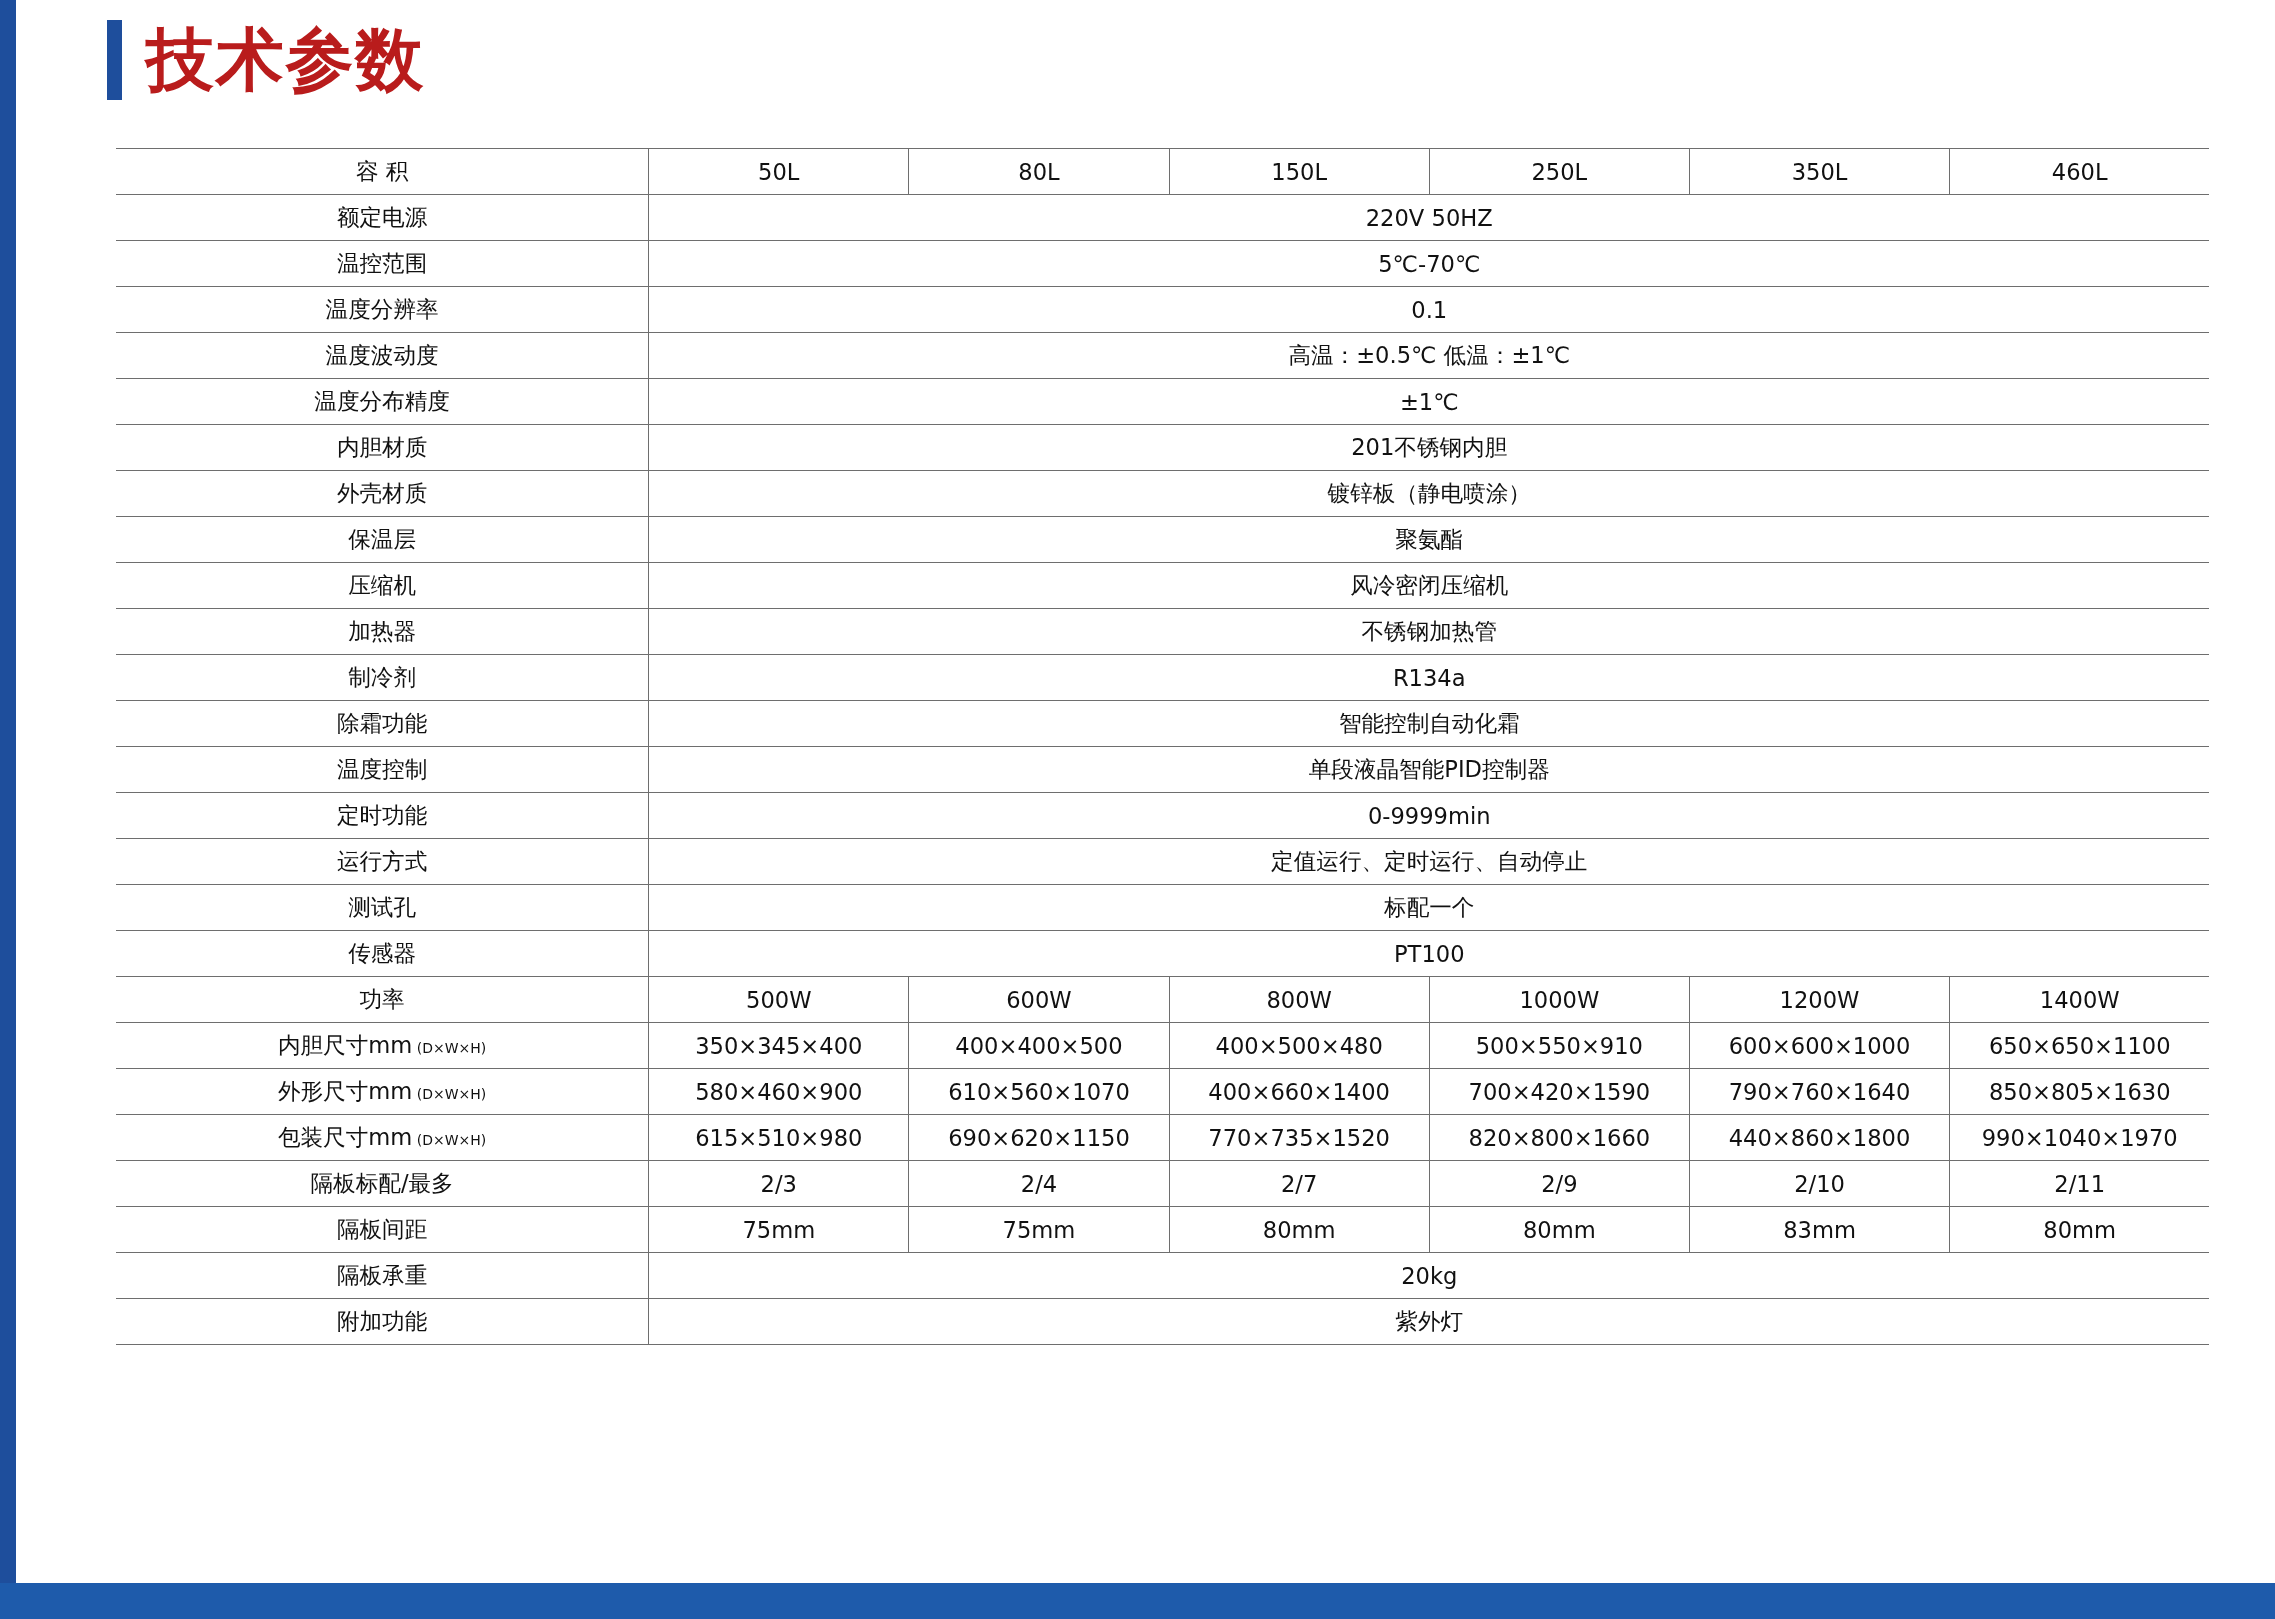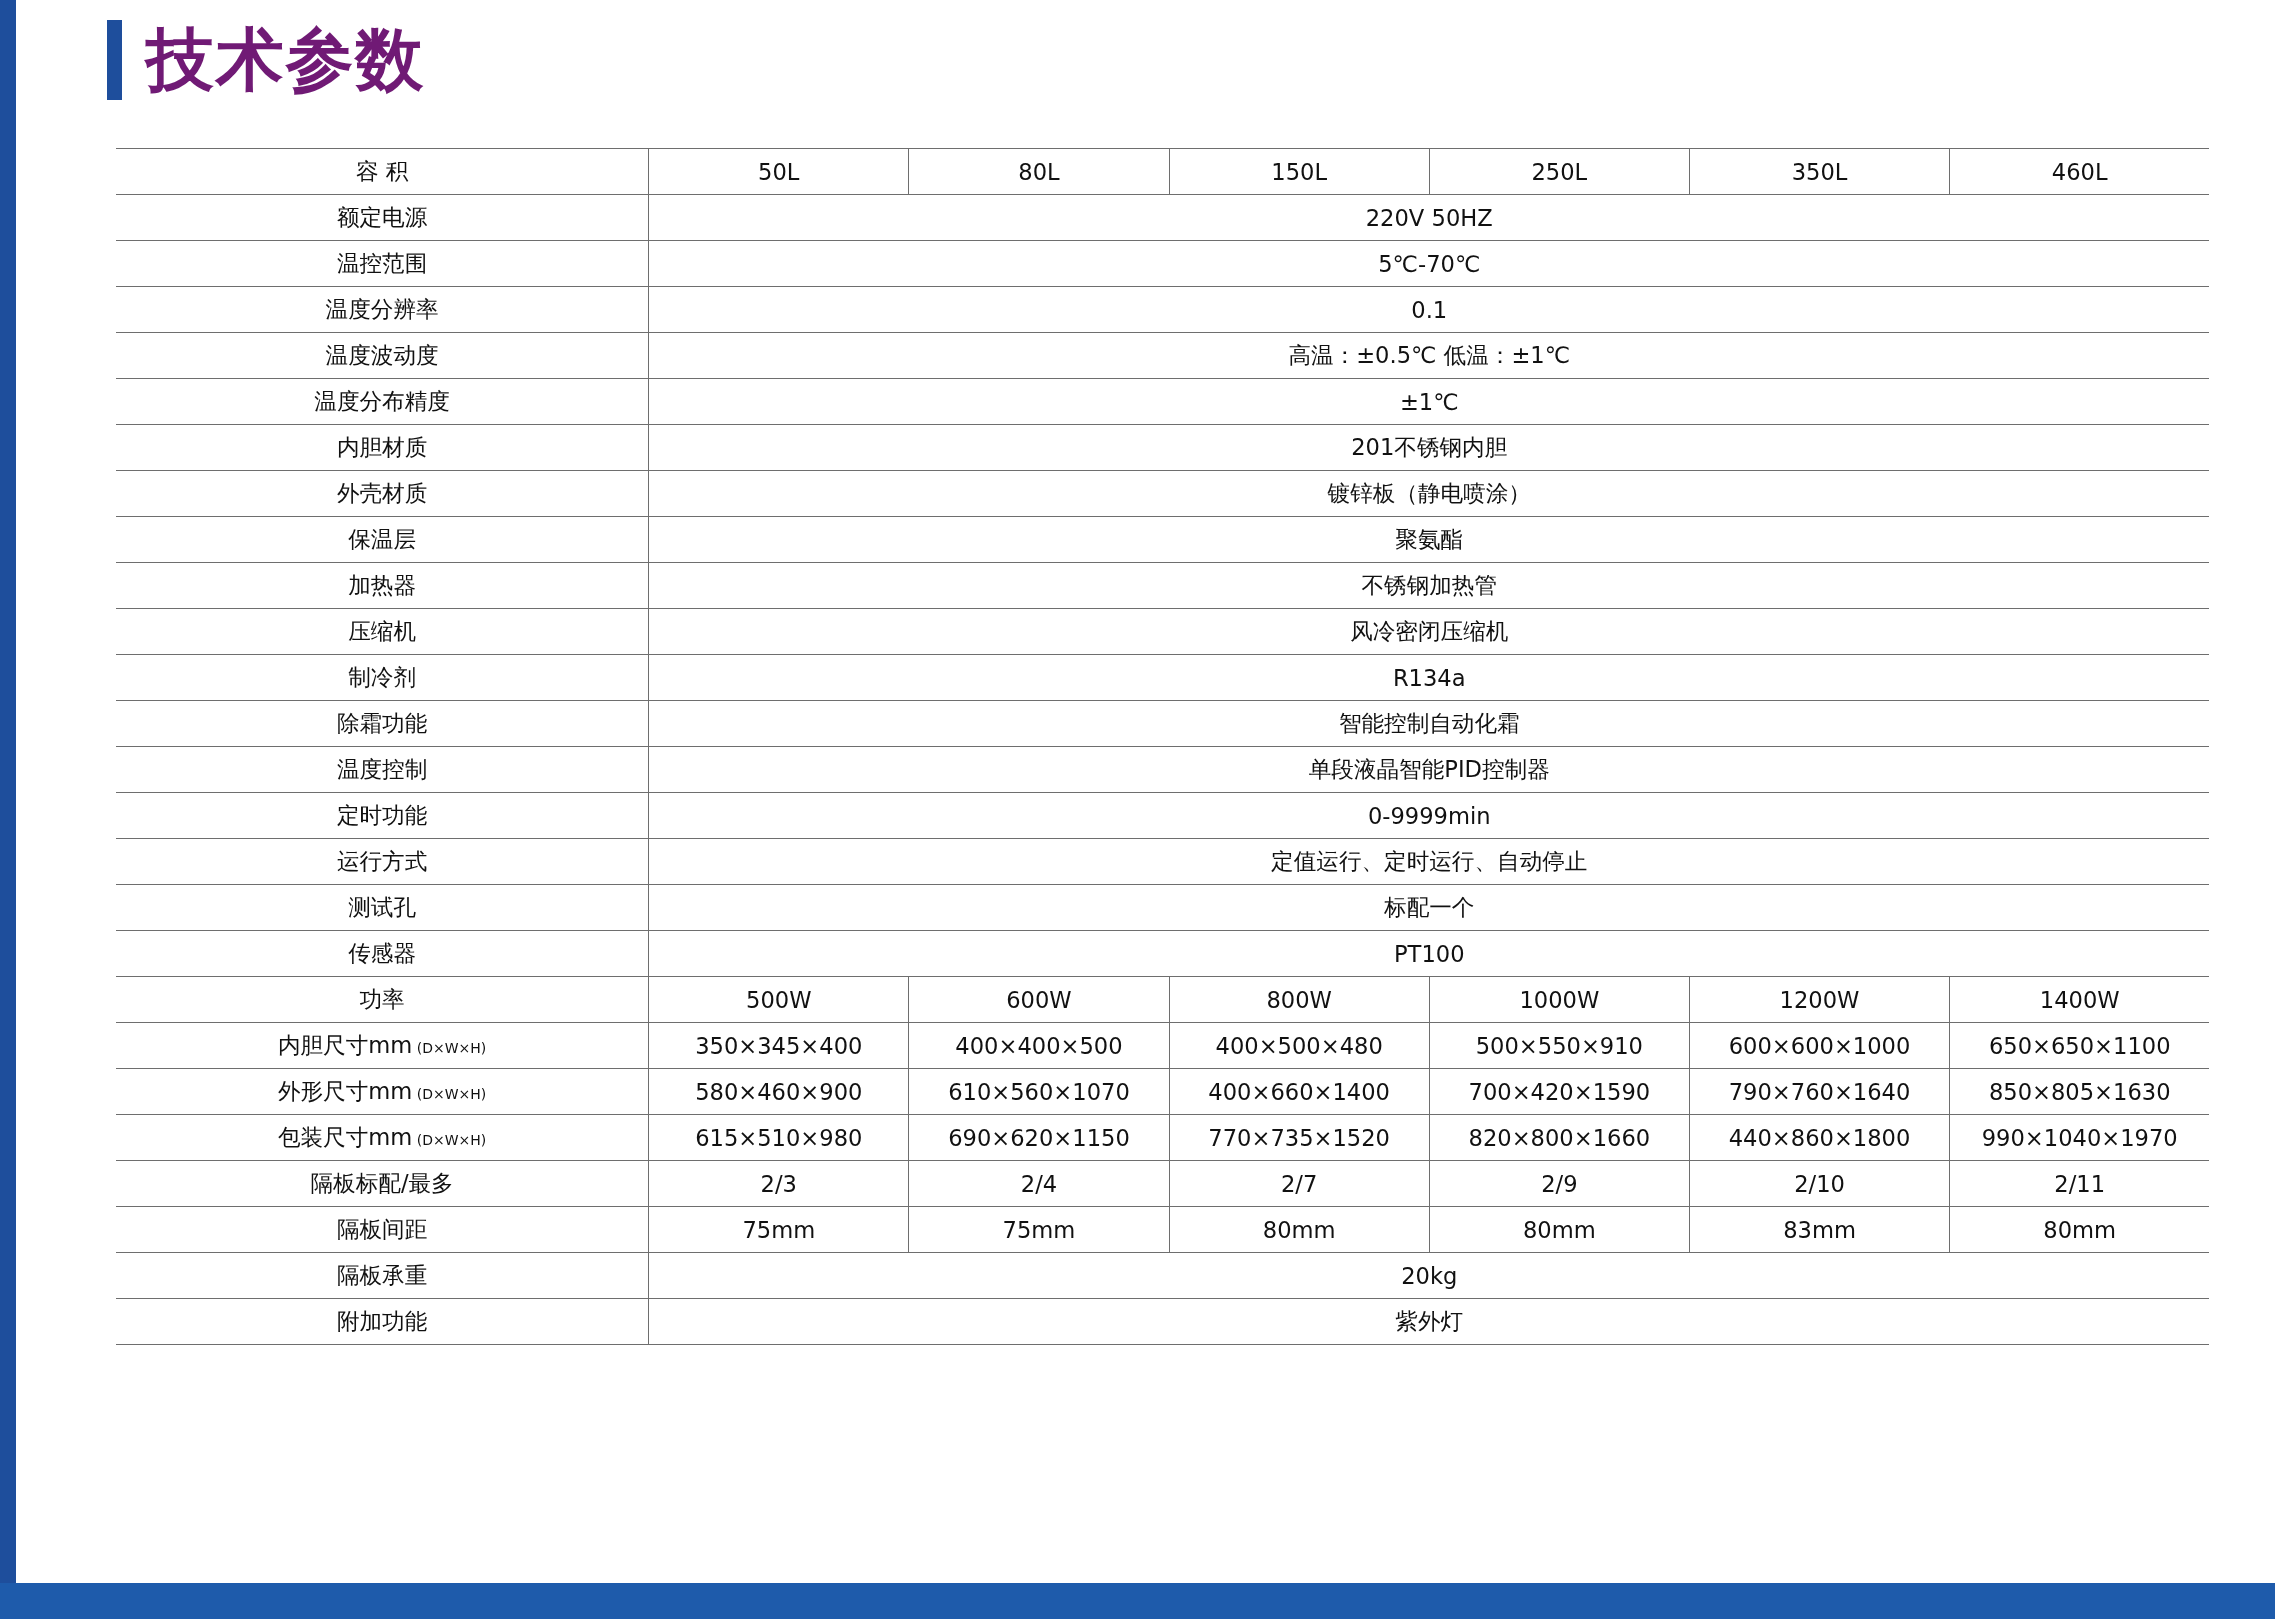--- a/index.html
+++ b/index.html
@@ -51,21 +51,21 @@
   .title-accent {
     width: 15.4px;
     height: 80px;
     background: #1e4e9c;
     margin-right: 23.5px;
   }
   .title-text {
     font-size: 68px;
     font-weight: bold;
     letter-spacing: 1.8px;
-    color: #701a75;
+    color: #b91c1c;
     line-height: 1;
     font-family: "DejaVu Sans", "Liberation Sans", sans-serif;
   }
   
   table.spec {
     position: absolute;
     left: 116px;
     top: 148px;
     width: 2037px;
     border-collapse: collapse;
@@ -154,26 +154,26 @@
         </tr>
         <tr>
           <td class="label"><span>外壳材质</span></td>
           <td class="span" colspan="6">镀锌板（静电喷涂）</td>
         </tr>
         <tr>
           <td class="label"><span>保温层</span></td>
           <td class="span" colspan="6">聚氨酯</td>
         </tr>
         <tr>
+          <td class="label"><span>压缩机</span></td>
+          <td class="span" colspan="6">风冷密闭压缩机</td>
+        </tr>
+        <tr>
           <td class="label"><span>加热器</span></td>
           <td class="span" colspan="6">不锈钢加热管</td>
-        </tr>
-        <tr>
-          <td class="label"><span>压缩机</span></td>
-          <td class="span" colspan="6">风冷密闭压缩机</td>
         </tr>
         <tr>
           <td class="label"><span>制冷剂</span></td>
           <td class="span" colspan="6">R134a</td>
         </tr>
         <tr>
           <td class="label"><span>除霜功能</span></td>
           <td class="span" colspan="6">智能控制自动化霜</td>
         </tr>
         <tr>

